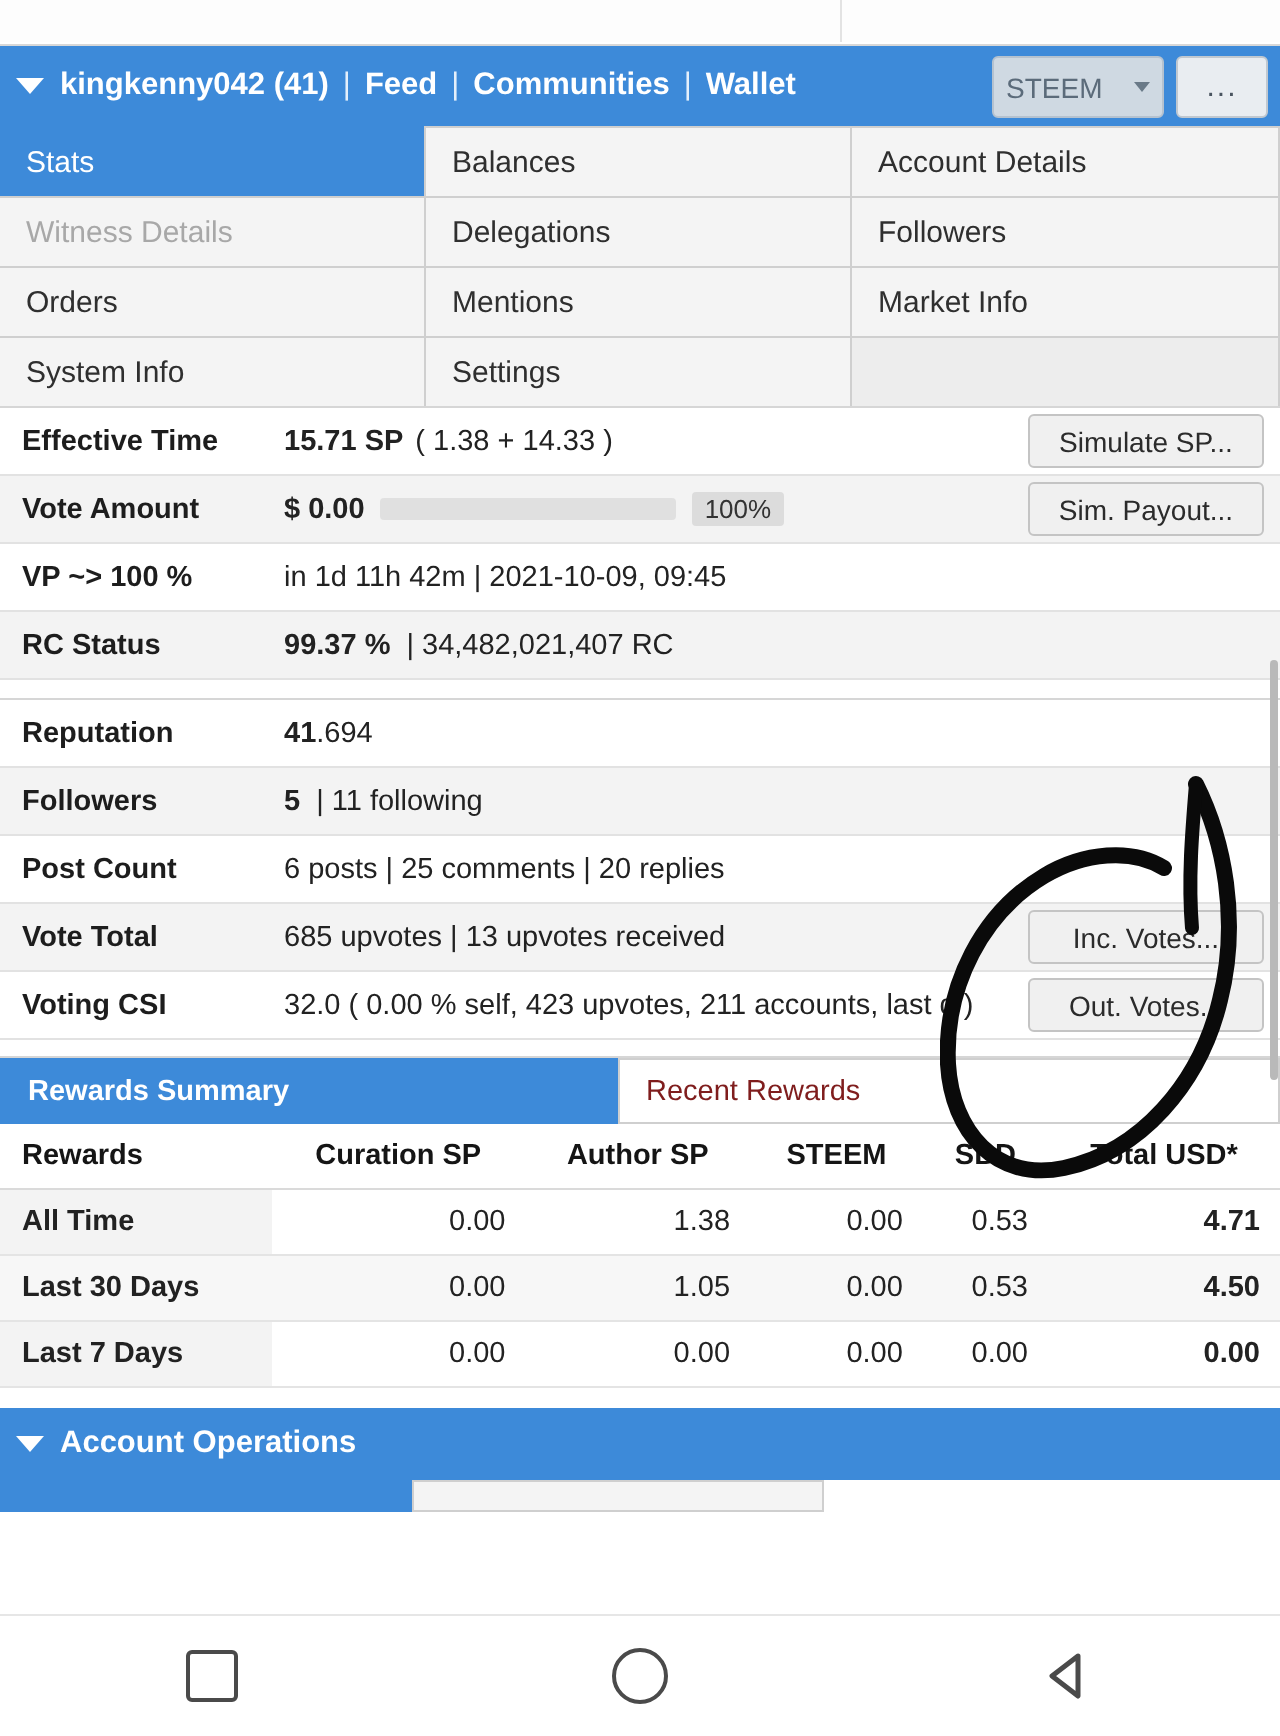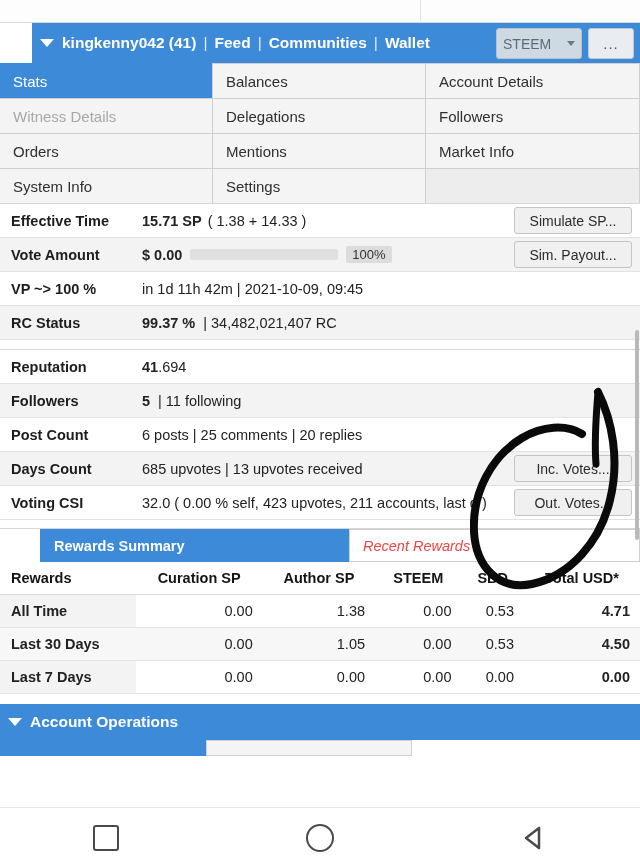--- a/index.html
+++ b/index.html
@@ -45,21 +45,20 @@
   
   .blue-header {
     height: 40px;
     background: #3d8ad9;
     display: flex;
     align-items: center;
     padding: 0 8px;
     color: #ffffff;
     font-size: 15.5px;
     position: relative;
-    margin-left: 32px;
   }
   .caret-down {
     width: 0; height: 0;
     border-left: 7px solid transparent;
     border-right: 7px solid transparent;
     border-top: 8px solid #ffffff;
     margin-right: 8px;
   }
   .blue-header .user {
     font-weight: bold;
@@ -222,44 +221,42 @@
     padding: 1px 6px;
     font-size: 13px;
     color: #333;
   }
 
   
   .rsum-tabs {
     display: flex;
     margin-top: 8px;
     border-top: 1px solid #d6d6d6;
-    padding-left: 40px;
   }
   .rsum-tab {
     height: 33px;
     display: flex;
     align-items: center;
     padding-left: 13px;
     font-size: 14.5px;
     box-sizing: border-box;
     border: 1px solid #cfcfcf;
   }
   .rsum-tab.active {
     background: #3d8ad9;
     color: #ffffff;
     font-weight: bold;
     width: 310px;
     border-color: #3d8ad9;
   }
   .rsum-tab.inactive {
     background: #ffffff;
-    color: #ef4444;
+    color: #7f1d1d;
     flex: 1;
     margin-left: -1px;
-    font-style: italic;
   }
 
   
   table.rewards {
     width: 100%;
     border-collapse: collapse;
     font-size: 14.5px;
   }
   table.rewards th {
     text-align: center;
@@ -480,21 +477,21 @@
           <span style="margin-left:8px;">|  11 following</span>
         </div>
       </div>
 
       <div class="row plain">
         <div class="label">Post Count</div>
         <div class="value">6 posts  |  25 comments  |  20 replies</div>
       </div>
 
       <div class="row alt">
-        <div class="label">Days Count</div>
+        <div class="label">Vote Total</div>
         <div class="value">685 upvotes  |  13 upvotes received</div>
         <div class="btn-right">Inc. Votes...</div>
       </div>
 
       <div class="row plain">
         <div class="label">Voting CSI</div>
         <div class="value">32.0 ( 0.00 % self, 423 upvotes, 211 accounts, last d )</div>
         <div class="btn-right">Out. Votes...</div>
       </div>
     </div>

